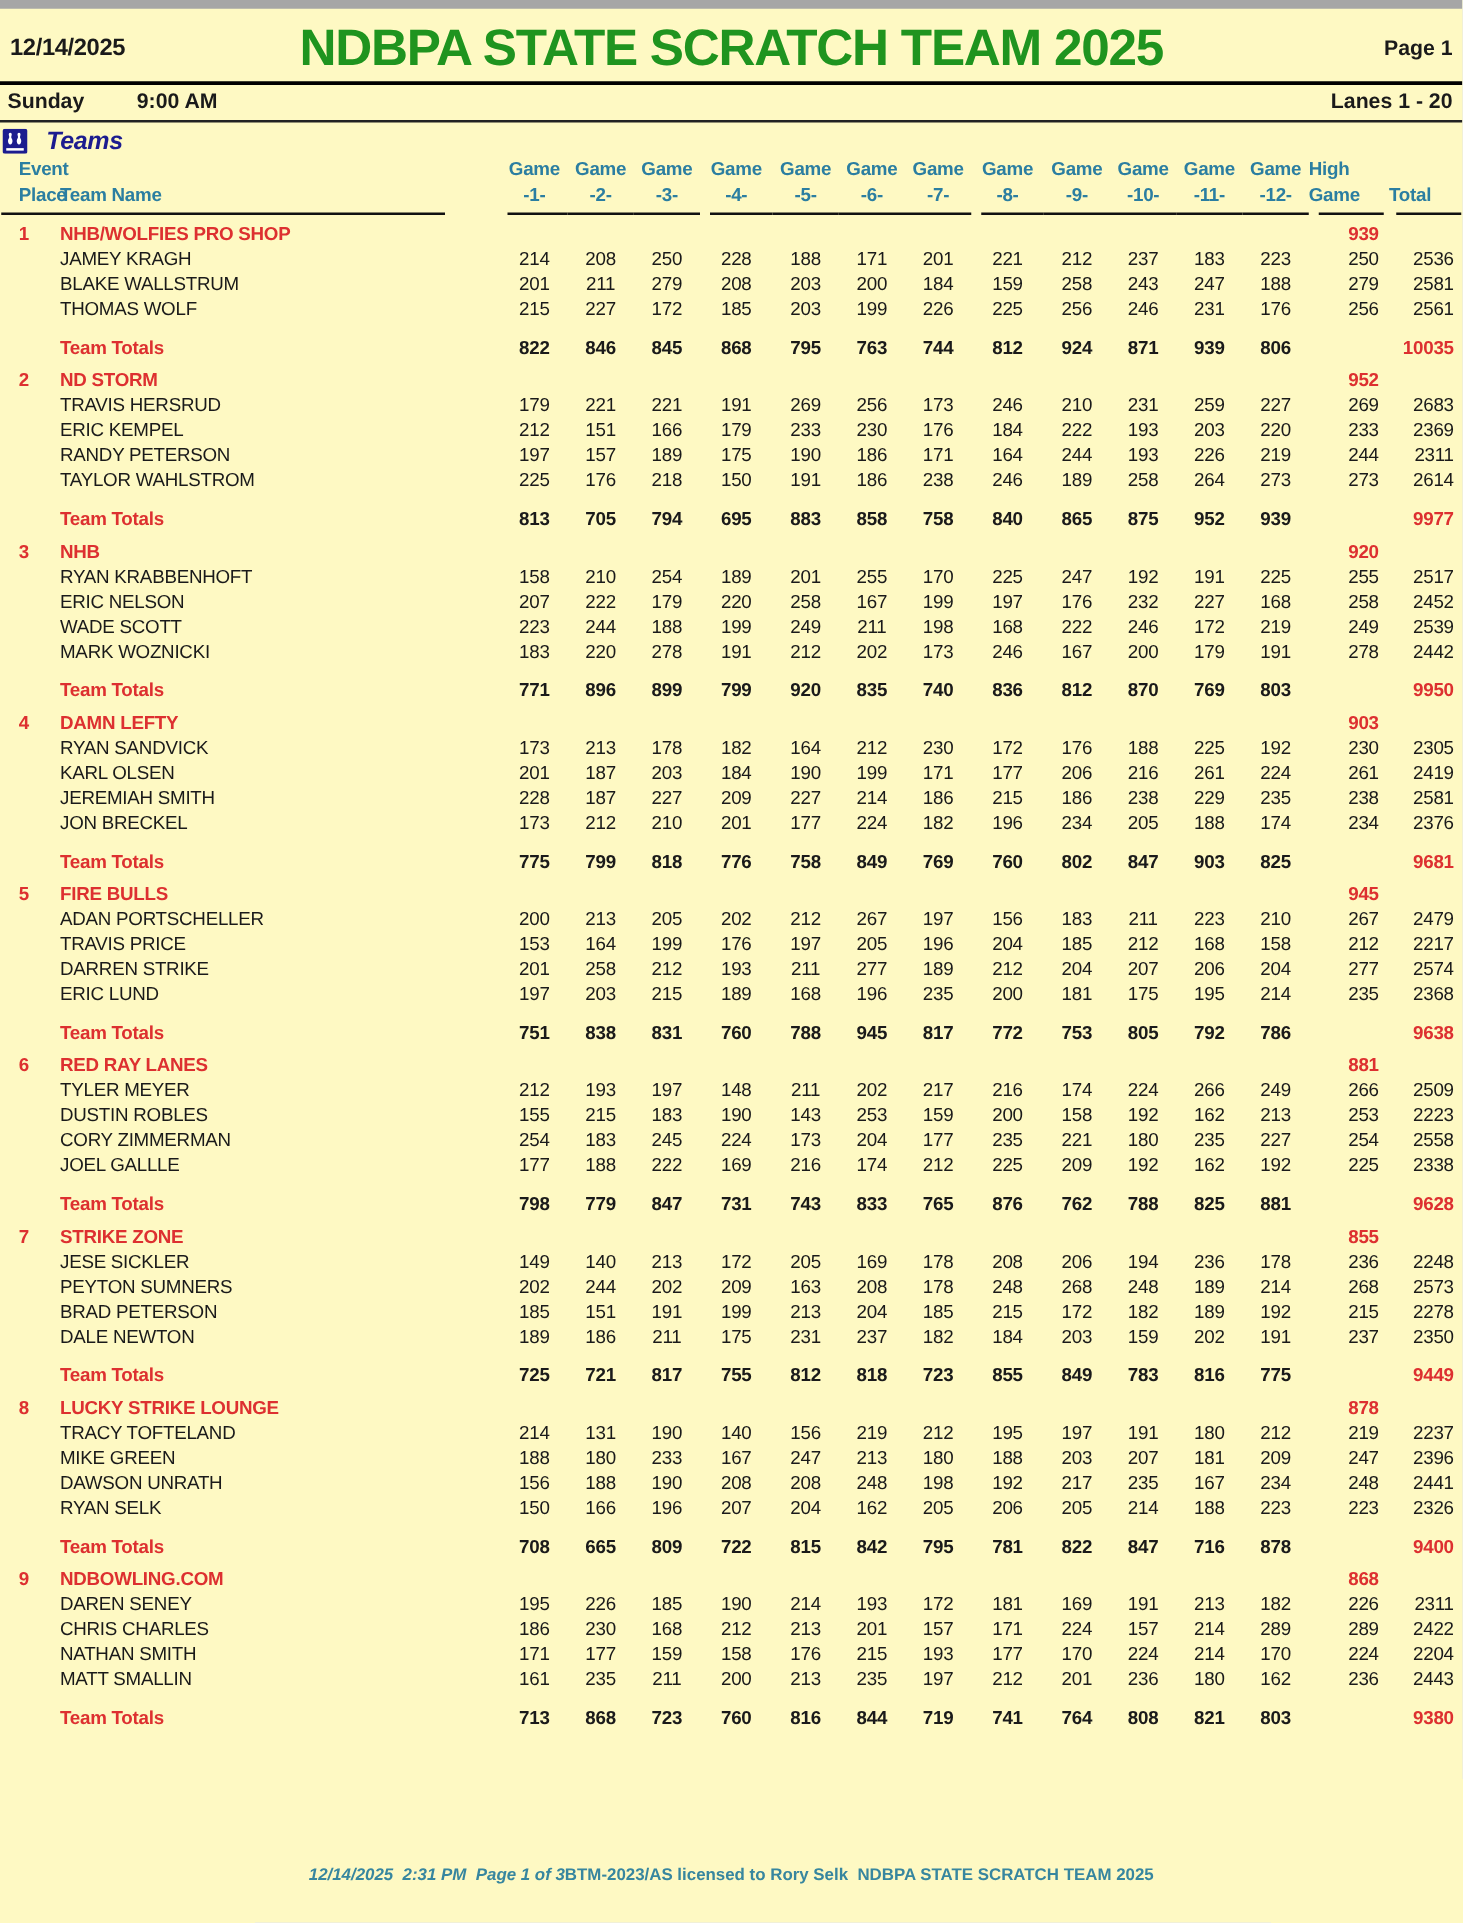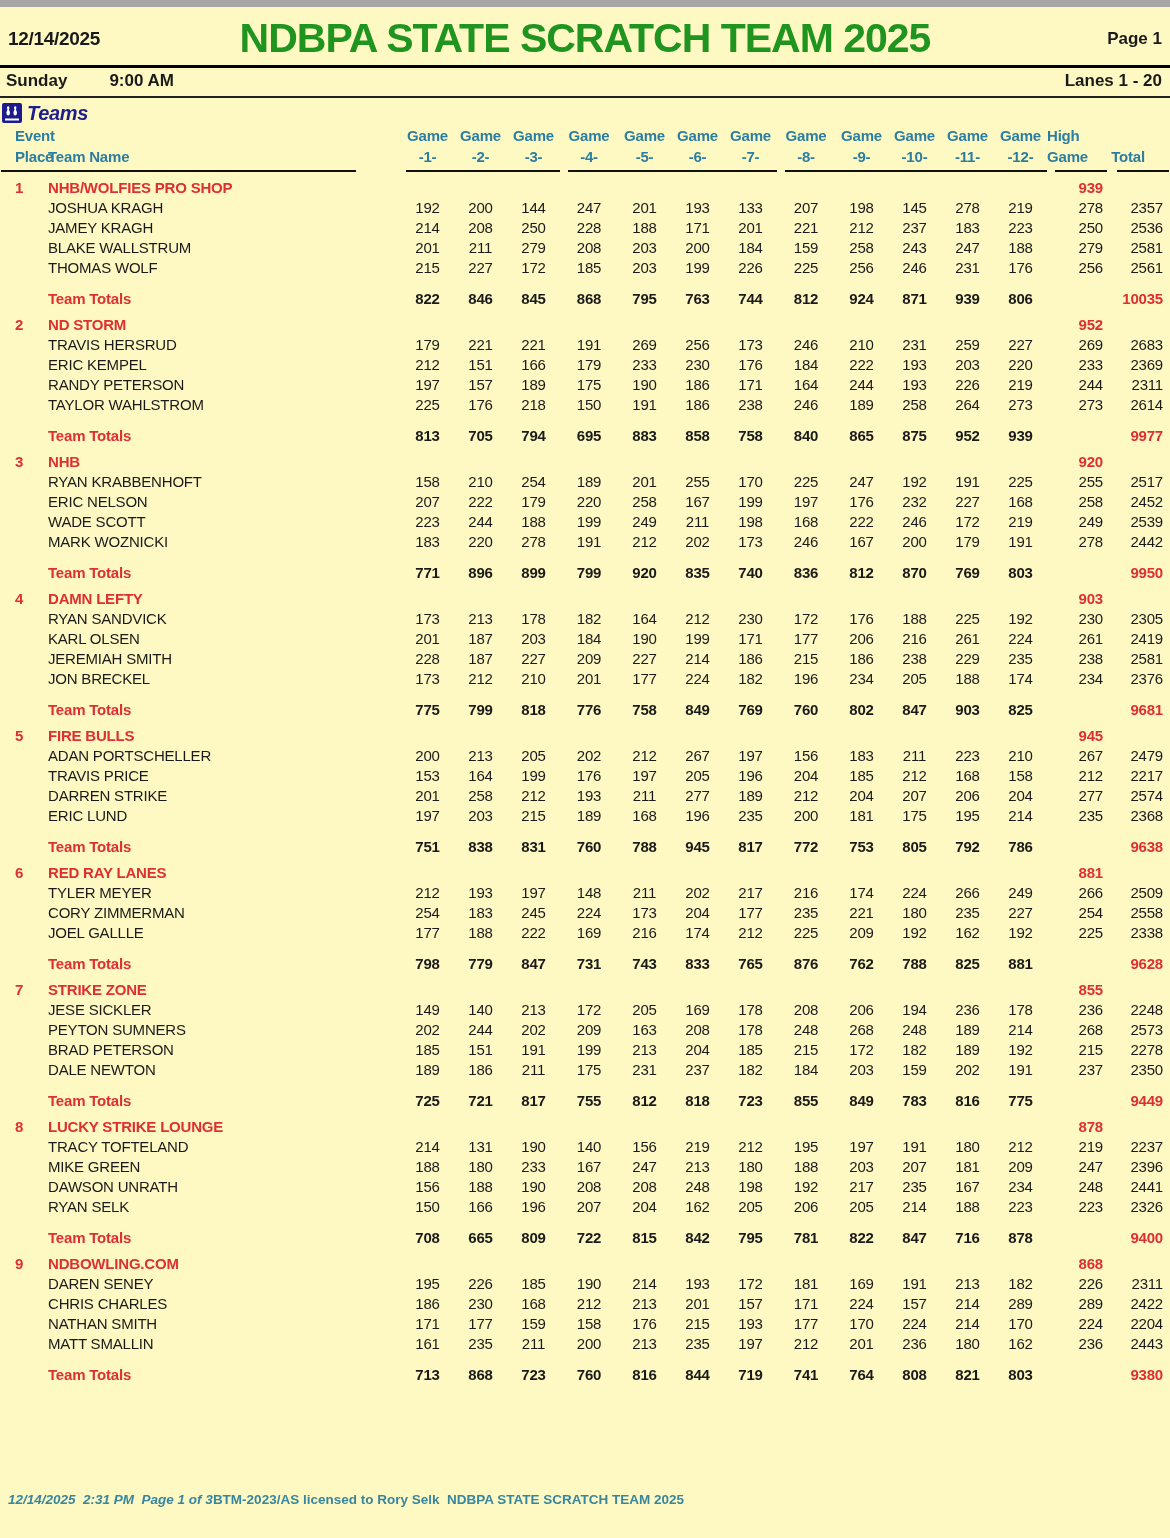--- a/index.html
+++ b/index.html
@@ -10,21 +10,21 @@
   .date{font-size:19px;font-weight:bold;letter-spacing:-0.3px;}
   .title{text-align:center;font-size:41px;font-weight:bold;color:#1f941f;letter-spacing:-1px;}
   .pageno{text-align:right;font-size:17px;font-weight:bold;}
   .rule1{border-top:3px solid #000;margin-top:3px;}
   .row2{display:flex;justify-content:space-between;font-size:17px;font-weight:bold;padding:3px 8px 0 6px;}
   .daytime span{white-space:pre;}
   .time{margin-left:42px;}
   .subtitle{text-align:center;padding-left:250px;font-size:22px;font-weight:bold;font-style:italic;
             color:#8e2342;margin-top:3px;letter-spacing:-0.3px;}
   .rule2{border-top:2px solid #222;margin-top:5px;}
-  .teams-row{display:flex;align-items:center;gap:5px;padding:3px 0 0 2px;height:24px;}
+  .teams-row{display:flex;align-items:center;gap:15px;padding:3px 0 0 2px;height:24px;}
   .teams-label{font-size:20px;font-weight:bold;font-style:italic;color:#1c1c8f;letter-spacing:-0.3px;}
   .pins-icon{width:20px;height:20px;display:inline-block;}
 
   table{border-collapse:collapse;table-layout:fixed;width:1168px;margin-left:1px;}
   th,td{padding:0;font-size:15px;line-height:20px;white-space:nowrap;overflow:visible;letter-spacing:-0.2px;}
   th{color:#2b7ea1;text-align:center;font-weight:bold;line-height:21px;}
   th.left{text-align:left;padding-left:14px;}
   th.nm{text-align:left;padding-left:7px;}
   th.high{text-align:left;padding-right:4px;}
   th.tot{text-align:center;padding-right:20px;}
@@ -36,21 +36,21 @@
   tr.rule .m-l10{margin-left:10px;}
   td.place{padding-left:14px;text-align:left;}
   td.name{padding-left:7px;text-align:left;}
   td.g{text-align:center;}
   td.high{text-align:right;padding-right:4px;}
   td.total{text-align:right;padding-right:6px;}
   .red{color:#dd3030;}
   .bold{font-weight:bold;}
   tr.team-header td{padding-top:6px;font-weight:bold;}
   tr.totals td{padding-top:11px;font-weight:bold;}
-  .footer{position:absolute;left:8px;right:8px;top:1492px;display:flex;justify-content:flex-start;
+  .footer{position:absolute;left:8px;right:8px;top:1492px;display:flex;justify-content:center;
           font-size:13.5px;color:#37869f;font-weight:bold;}
   .footer span{white-space:pre;}
   .footer-left{font-style:italic;}
 </style>
 </head>
 <body>
 
 <div class="page">
   <div class="topbar"></div>
 
@@ -197,38 +197,20 @@
           <td class="g"></td>
           <td class="g"></td>
           <td class="g"></td>
           <td class="g"></td>
           <td class="g"></td>
           <td class="high red">939</td>
           <td class="total"></td>
         </tr>
         <tr class="player">
           <td class="place"></td>
-          <td class="name">JOSHUA KRAGH</td>
-          <td class="g">192</td>
-          <td class="g">200</td>
-          <td class="g">144</td>
-          <td class="g">247</td>
-          <td class="g">201</td>
-          <td class="g">193</td>
-          <td class="g">133</td>
-          <td class="g">207</td>
-          <td class="g">198</td>
-          <td class="g">145</td>
-          <td class="g">278</td>
-          <td class="g">219</td>
-          <td class="high">278</td>
-          <td class="total">2357</td>
-        </tr>
-        <tr class="player">
-          <td class="place"></td>
           <td class="name">JAMEY KRAGH</td>
           <td class="g">214</td>
           <td class="g">208</td>
           <td class="g">250</td>
           <td class="g">228</td>
           <td class="g">188</td>
           <td class="g">171</td>
           <td class="g">201</td>
           <td class="g">221</td>
           <td class="g">212</td>
@@ -755,20 +737,38 @@
           <td class="g">216</td>
           <td class="g">174</td>
           <td class="g">224</td>
           <td class="g">266</td>
           <td class="g">249</td>
           <td class="high">266</td>
           <td class="total">2509</td>
         </tr>
         <tr class="player">
           <td class="place"></td>
+          <td class="name">DUSTIN ROBLES</td>
+          <td class="g">155</td>
+          <td class="g">215</td>
+          <td class="g">183</td>
+          <td class="g">190</td>
+          <td class="g">143</td>
+          <td class="g">253</td>
+          <td class="g">159</td>
+          <td class="g">200</td>
+          <td class="g">158</td>
+          <td class="g">192</td>
+          <td class="g">162</td>
+          <td class="g">213</td>
+          <td class="high">253</td>
+          <td class="total">2223</td>
+        </tr>
+        <tr class="player">
+          <td class="place"></td>
           <td class="name">CORY ZIMMERMAN</td>
           <td class="g">254</td>
           <td class="g">183</td>
           <td class="g">245</td>
           <td class="g">224</td>
           <td class="g">173</td>
           <td class="g">204</td>
           <td class="g">177</td>
           <td class="g">235</td>
           <td class="g">221</td>

